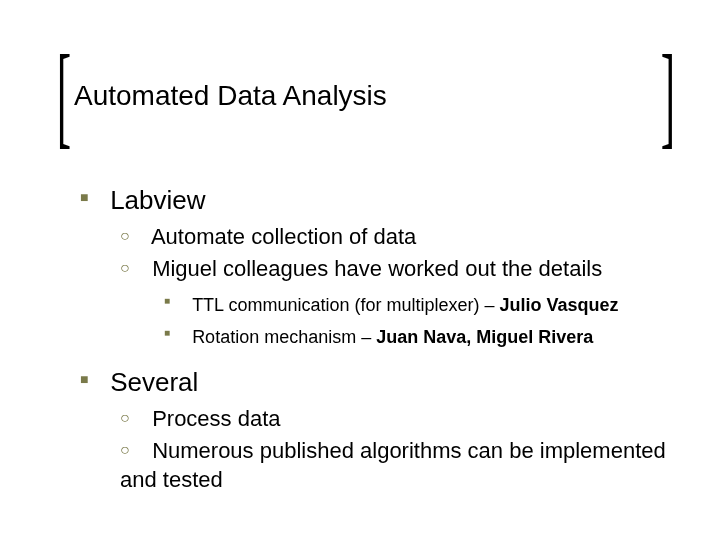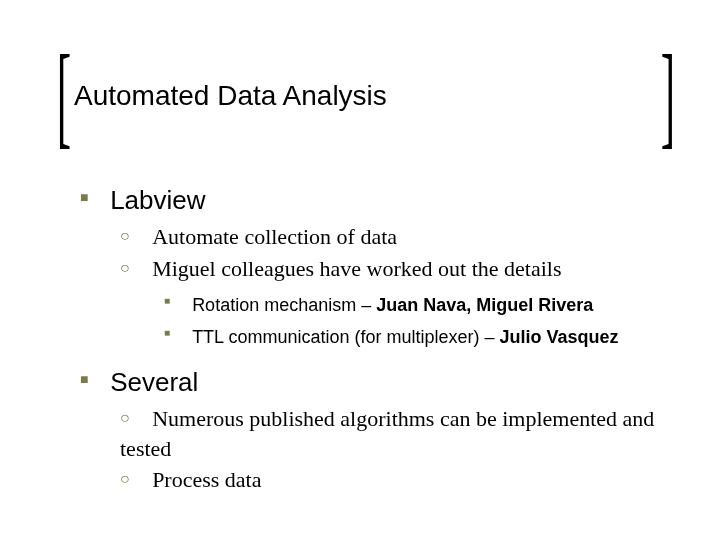--- a/index.html
+++ b/index.html
@@ -83,21 +83,20 @@
     width: 26px;
     vertical-align: top;
     font-size: 16px;
     color: #7a7a4a;
     position: relative;
     top: 3px;
   }
   .l2 > .text {
     display: inline;
     font-size: 22px;
-    font-family: Liberation Serif, serif;
   }
   .l3-group {
     margin: 6px 0 14px 44px;
   }
   .l3 {
     margin-bottom: 2px;
   }
   .l3 > .bullet {
     display: inline-block;
     width: 22px;
@@ -137,41 +136,41 @@
         <span class="text">Automate collection of data</span>
       </div>
       <div class="l2">
         <span class="bullet">○</span>
         <span class="text">Miguel colleagues have worked out the details</span>
       </div>
       <div class="l3-group">
         <div class="l3">
           <span class="bullet">■</span>
           <span class="text">
-            <span>Rotation mechanism – </span><span class="bold">Juan Nava, Miguel Rivera</span>
+            <span>TTL communication (for multiplexer) – </span><span class="bold">Julio Vasquez</span>
           </span>
         </div>
         <div class="l3">
           <span class="bullet">■</span>
           <span class="text">
-            <span>TTL communication (for multiplexer) – </span><span class="bold">Julio Vasquez</span>
+            <span>Rotation mechanism – </span><span class="bold">Juan Nava, Miguel Rivera</span>
           </span>
         </div>
       </div>
     </div>
 
     <div class="l1">
       <span class="bullet">■</span>
       <span class="text">Several</span>
     </div>
     <div class="l2-group">
       <div class="l2">
         <span class="bullet">○</span>
-        <span class="text">Numerous published algorithms can be implemented and tested</span>
+        <span class="text">Process data</span>
       </div>
       <div class="l2">
         <span class="bullet">○</span>
-        <span class="text">Process data</span>
+        <span class="text">Numerous published algorithms can be implemented and tested</span>
       </div>
     </div>
 
   </div>
 </div>
 
 </body></html>

